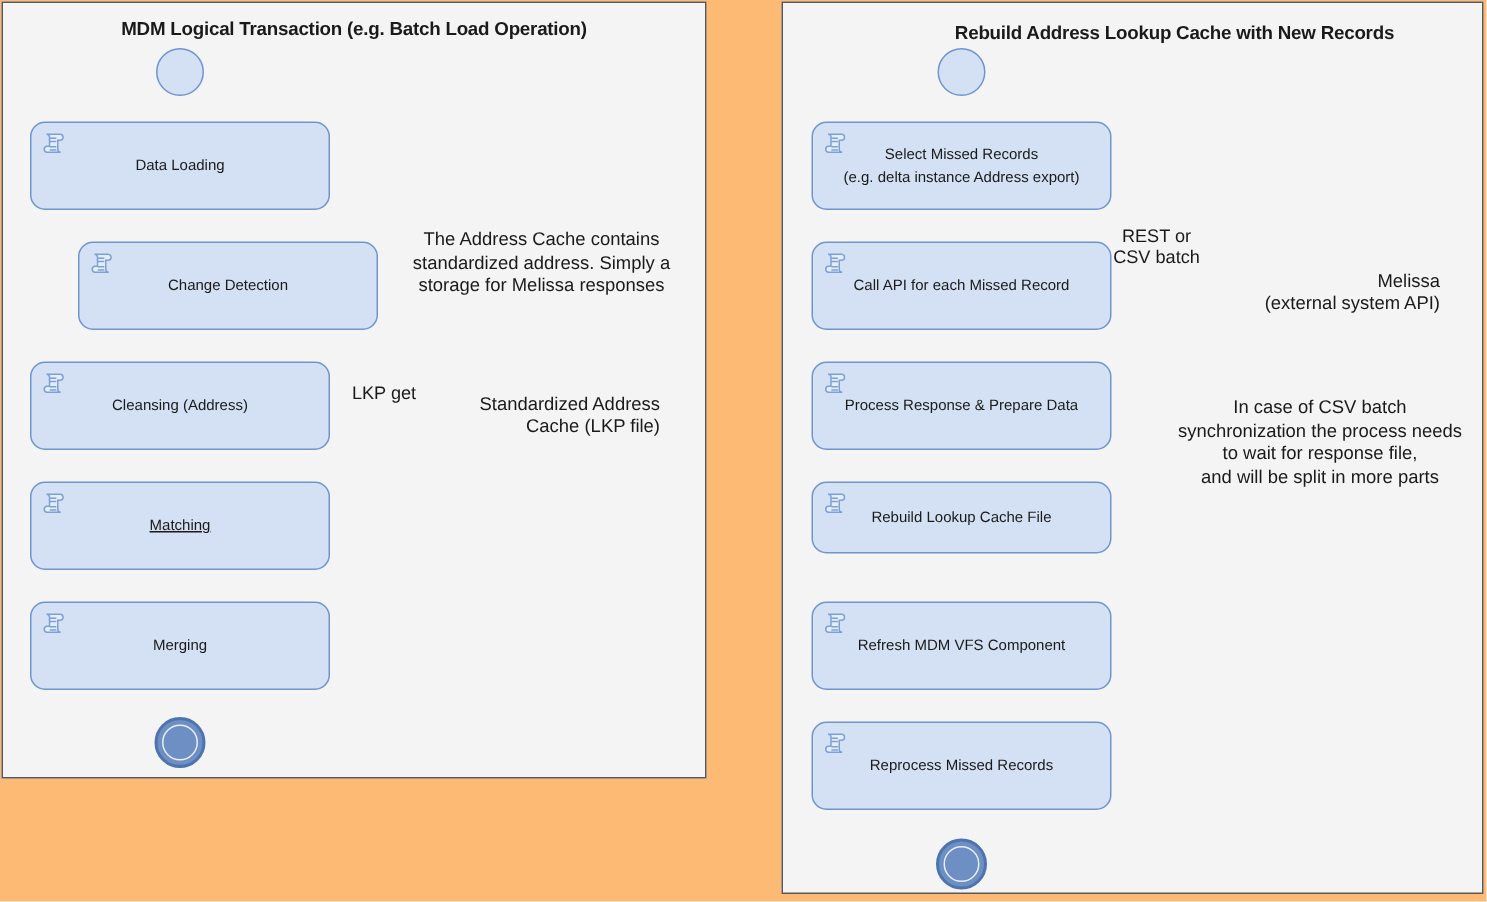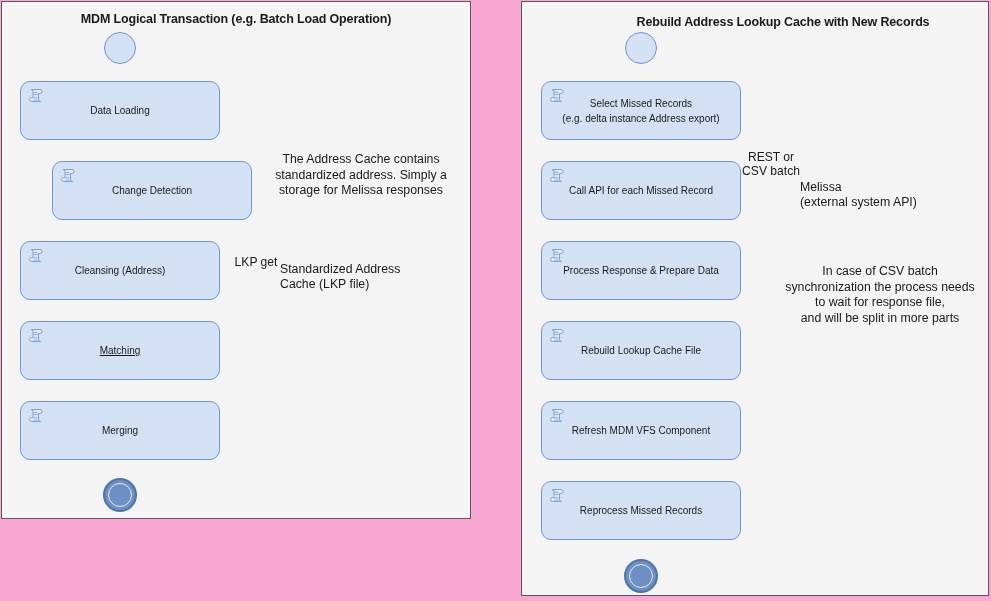--- a/index.html
+++ b/index.html
@@ -5,21 +5,21 @@
   html, body {
     margin: 0;
     padding: 0;
     background: #ffffff;
     font-family: "Liberation Sans", sans-serif;
   }
   #canvas {
     position: relative;
     width: 991px;
     height: 601px;
-    background: #f9a8d4;
+    background: #fdba74;
     overflow: hidden;
   }
   .panel {
     position: absolute;
     background: #f4f4f4;
     border: 1px solid #58585a;
     box-sizing: border-box;
   }
   #panel-left  { left: 1px;   top: 1px; width: 470px; height: 518px; }
   #panel-right { left: 521px; top: 1px; width: 468px; height: 595px; }
@@ -83,21 +83,21 @@
     position: absolute;
     left: 3px; top: 3px;
     width: 24px; height: 24px;
     border-radius: 50%;
     border: 1.5px solid #e9eef7;
     box-sizing: border-box;
   }
   .cyl-text {
     position: absolute;
     left: 0; right: 0;
-    text-align: left;
+    text-align: right;
     font-size: 12.3px;
     color: #1a1a1a;
     line-height: 15px;
     white-space: pre-line;
   }
   .note-text {
     position: absolute;
     left: 6px; right: 6px;
     text-align: center;
     font-size: 12.3px;
@@ -309,21 +309,21 @@
         <path d="M3,1.5 h9 a2,2 0 0 1 0,4 h-1.5 v6 a2,2 0 0 0 2,2 h-9 a2,2 0 0 1 0,-4 h1.5 v-6 a2,2 0 0 0 -2,-2 z" fill="#e7eefb" stroke="#7da0d6" stroke-width="1"></path>
         <line x1="5.2" y1="4.2" x2="9.6" y2="4.2" stroke="#7da0d6" stroke-width="1"></line>
         <line x1="5.2" y1="6.4" x2="9.6" y2="6.4" stroke="#7da0d6" stroke-width="1"></line>
         <line x1="5.2" y1="9.8" x2="9.6" y2="9.8" stroke="#7da0d6" stroke-width="1"></line>
         <line x1="5.2" y1="12.0" x2="9.6" y2="12.0" stroke="#7da0d6" stroke-width="1"></line>
       </svg>
     </span>
     <span class="label">Call API for each Missed Record</span>
   </div>
 
-  <div class="activity" style="left:541px; top:321px; width:200px; height:59px;">
+  <div class="activity" style="left:541px; top:321px; width:200px; height:48px;">
     <span class="act-icon">
       <svg viewBox="0 0 16 17" width="16" height="17">
         <path d="M3,1.5 h9 a2,2 0 0 1 0,4 h-1.5 v6 a2,2 0 0 0 2,2 h-9 a2,2 0 0 1 0,-4 h1.5 v-6 a2,2 0 0 0 -2,-2 z" fill="#e7eefb" stroke="#7da0d6" stroke-width="1"></path>
         <line x1="5.2" y1="4.2" x2="9.6" y2="4.2" stroke="#7da0d6" stroke-width="1"></line>
         <line x1="5.2" y1="6.4" x2="9.6" y2="6.4" stroke="#7da0d6" stroke-width="1"></line>
         <line x1="5.2" y1="9.8" x2="9.6" y2="9.8" stroke="#7da0d6" stroke-width="1"></line>
         <line x1="5.2" y1="12.0" x2="9.6" y2="12.0" stroke="#7da0d6" stroke-width="1"></line>
       </svg>
     </span>
     <span class="label">Rebuild Lookup Cache File</span>

